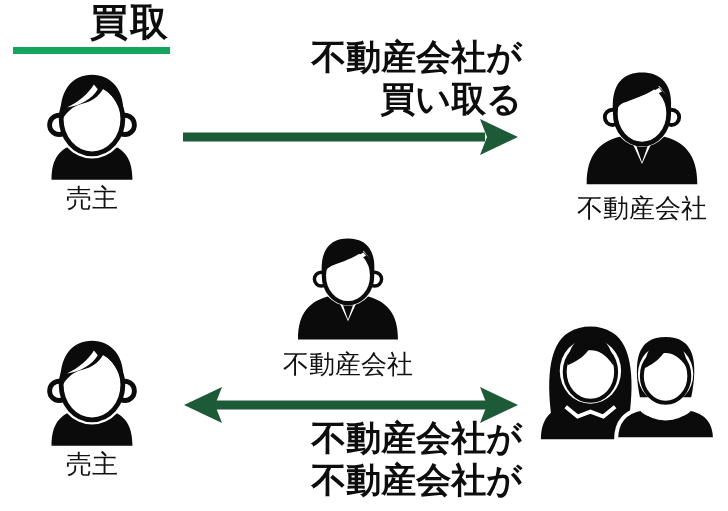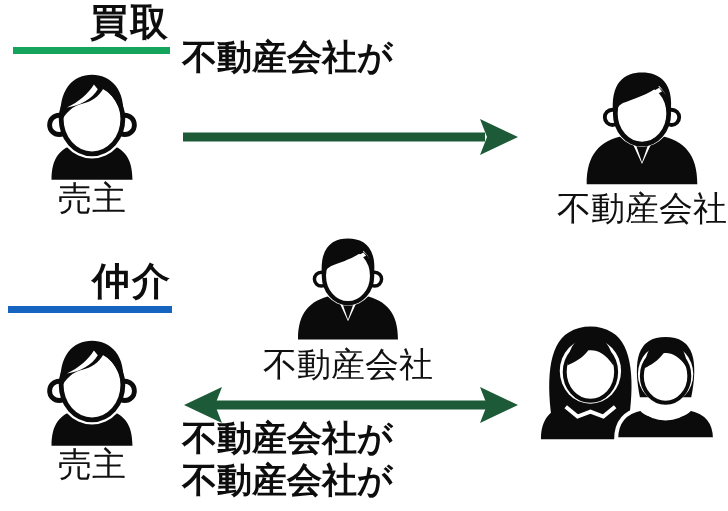--- a/index.html
+++ b/index.html
@@ -7,37 +7,38 @@
     position:relative;width:728px;height:511px;background:#fff;overflow:hidden;
     font-family:"Liberation Sans","DejaVu Sans",sans-serif;color:#0d0d0d;
   }
   .heading-block{position:absolute;text-align:right;}
   .heading{font-size:38px;font-weight:600;line-height:44px;letter-spacing:2px;white-space:nowrap;}
   .rule{height:7px;margin-top:3px;}
   .rule-green{background:var(--kaitori-underline,#14a45c);}
   .rule-blue{background:var(--chukai-underline,#1565c0);}
   .figure{position:absolute;display:flex;flex-direction:column;align-items:center;}
   .figure svg{display:block;color:var(--icon-black,#0b0b0b);}
-  .fig-label{font-size:34px;line-height:30px;margin-top:3px;white-space:nowrap;color:#111;}
-  .caption{position:absolute;width:340px;text-align:left;font-size:35px;font-weight:900;line-height:42px;white-space:nowrap;}
+  .fig-label{font-size:26px;line-height:30px;margin-top:3px;white-space:nowrap;color:#111;}
+  .caption{position:absolute;width:340px;text-align:right;font-size:35px;font-weight:900;line-height:42px;white-space:nowrap;}
   .arrow{position:absolute;}
   .arrow svg{display:block;color:var(--arrow,#1d5b38);}
 </style>
 </head>
 <body>
 
 <div class="canvas">
 
   <div class="heading-block" style="left:13px;top:0px;width:157px">
     <div class="heading">買取</div>
     <div class="rule rule-green"></div>
   </div>
 
   <div class="caption" style="left:182px;top:36px">
     <div>不動産会社が</div>
+    <div>買い取る</div>
   </div>
 
   <div class="arrow" style="left:183px;top:118px">
     <svg width="336" height="38" viewBox="0 0 336 38" fill="currentColor" aria-hidden="true">
       <rect x="0" y="14.5" width="302" height="9"></rect>
       <path d="M 297,1 L 335,19 L 297,37 L 304,19 Z"></path>
     </svg>
   </div>
 
   <div class="figure" style="left:34px;top:64px;width:116px">
@@ -61,24 +62,20 @@
       <ellipse cx="65" cy="48" rx="33" ry="37" fill="#fff"></ellipse>
       <circle cx="34" cy="54" r="8" fill="#fff" stroke="currentColor" stroke-width="4"></circle>
       <circle cx="96" cy="54" r="8" fill="#fff" stroke="currentColor" stroke-width="4"></circle>
       <ellipse cx="65" cy="50" rx="28" ry="32" fill="#fff" stroke="currentColor" stroke-width="5"></ellipse>
       <path fill="currentColor" d="M 35,52 C 31,17 47,7 65,7 C 83,7 99,17 95,50 C 92,32 88,26 83,21 C 72,30 55,35 45,39 C 40,42 37,46 35,52 Z"></path>
       <path fill="#fff" d="M 83,23 C 70,31 54,36 43,41 C 57,39 74,33 86,27 Z"></path>
     </svg>
     <div class="fig-label">不動産会社</div>
   </div>
 
-  <div class="heading-block" style="left:8px;top:259px;width:164px">
-    <div class="heading">仲介</div>
-    <div class="rule rule-blue"></div>
-  </div>
 
   <div class="figure" style="left:286px;top:226px;width:124px">
     <svg width="112" height="120" viewBox="0 0 130 124" aria-hidden="true">
       <path fill="currentColor" d="M 7,124 C 7,93 20,79 46,73 L 65,85 L 84,73 C 110,79 123,93 123,124 Z"></path>
       <path fill="#fff" d="M 50,70 L 65,103 L 80,70 L 71,65 L 65,70 L 59,65 Z"></path>
       <path fill="currentColor" d="M 59,69 L 71,69 L 73,78 L 65,101 L 57,78 Z"></path>
       <ellipse cx="65" cy="48" rx="33" ry="37" fill="#fff"></ellipse>
       <circle cx="34" cy="54" r="8" fill="#fff" stroke="currentColor" stroke-width="4"></circle>
       <circle cx="96" cy="54" r="8" fill="#fff" stroke="currentColor" stroke-width="4"></circle>
       <ellipse cx="65" cy="50" rx="28" ry="32" fill="#fff" stroke="currentColor" stroke-width="5"></ellipse>

